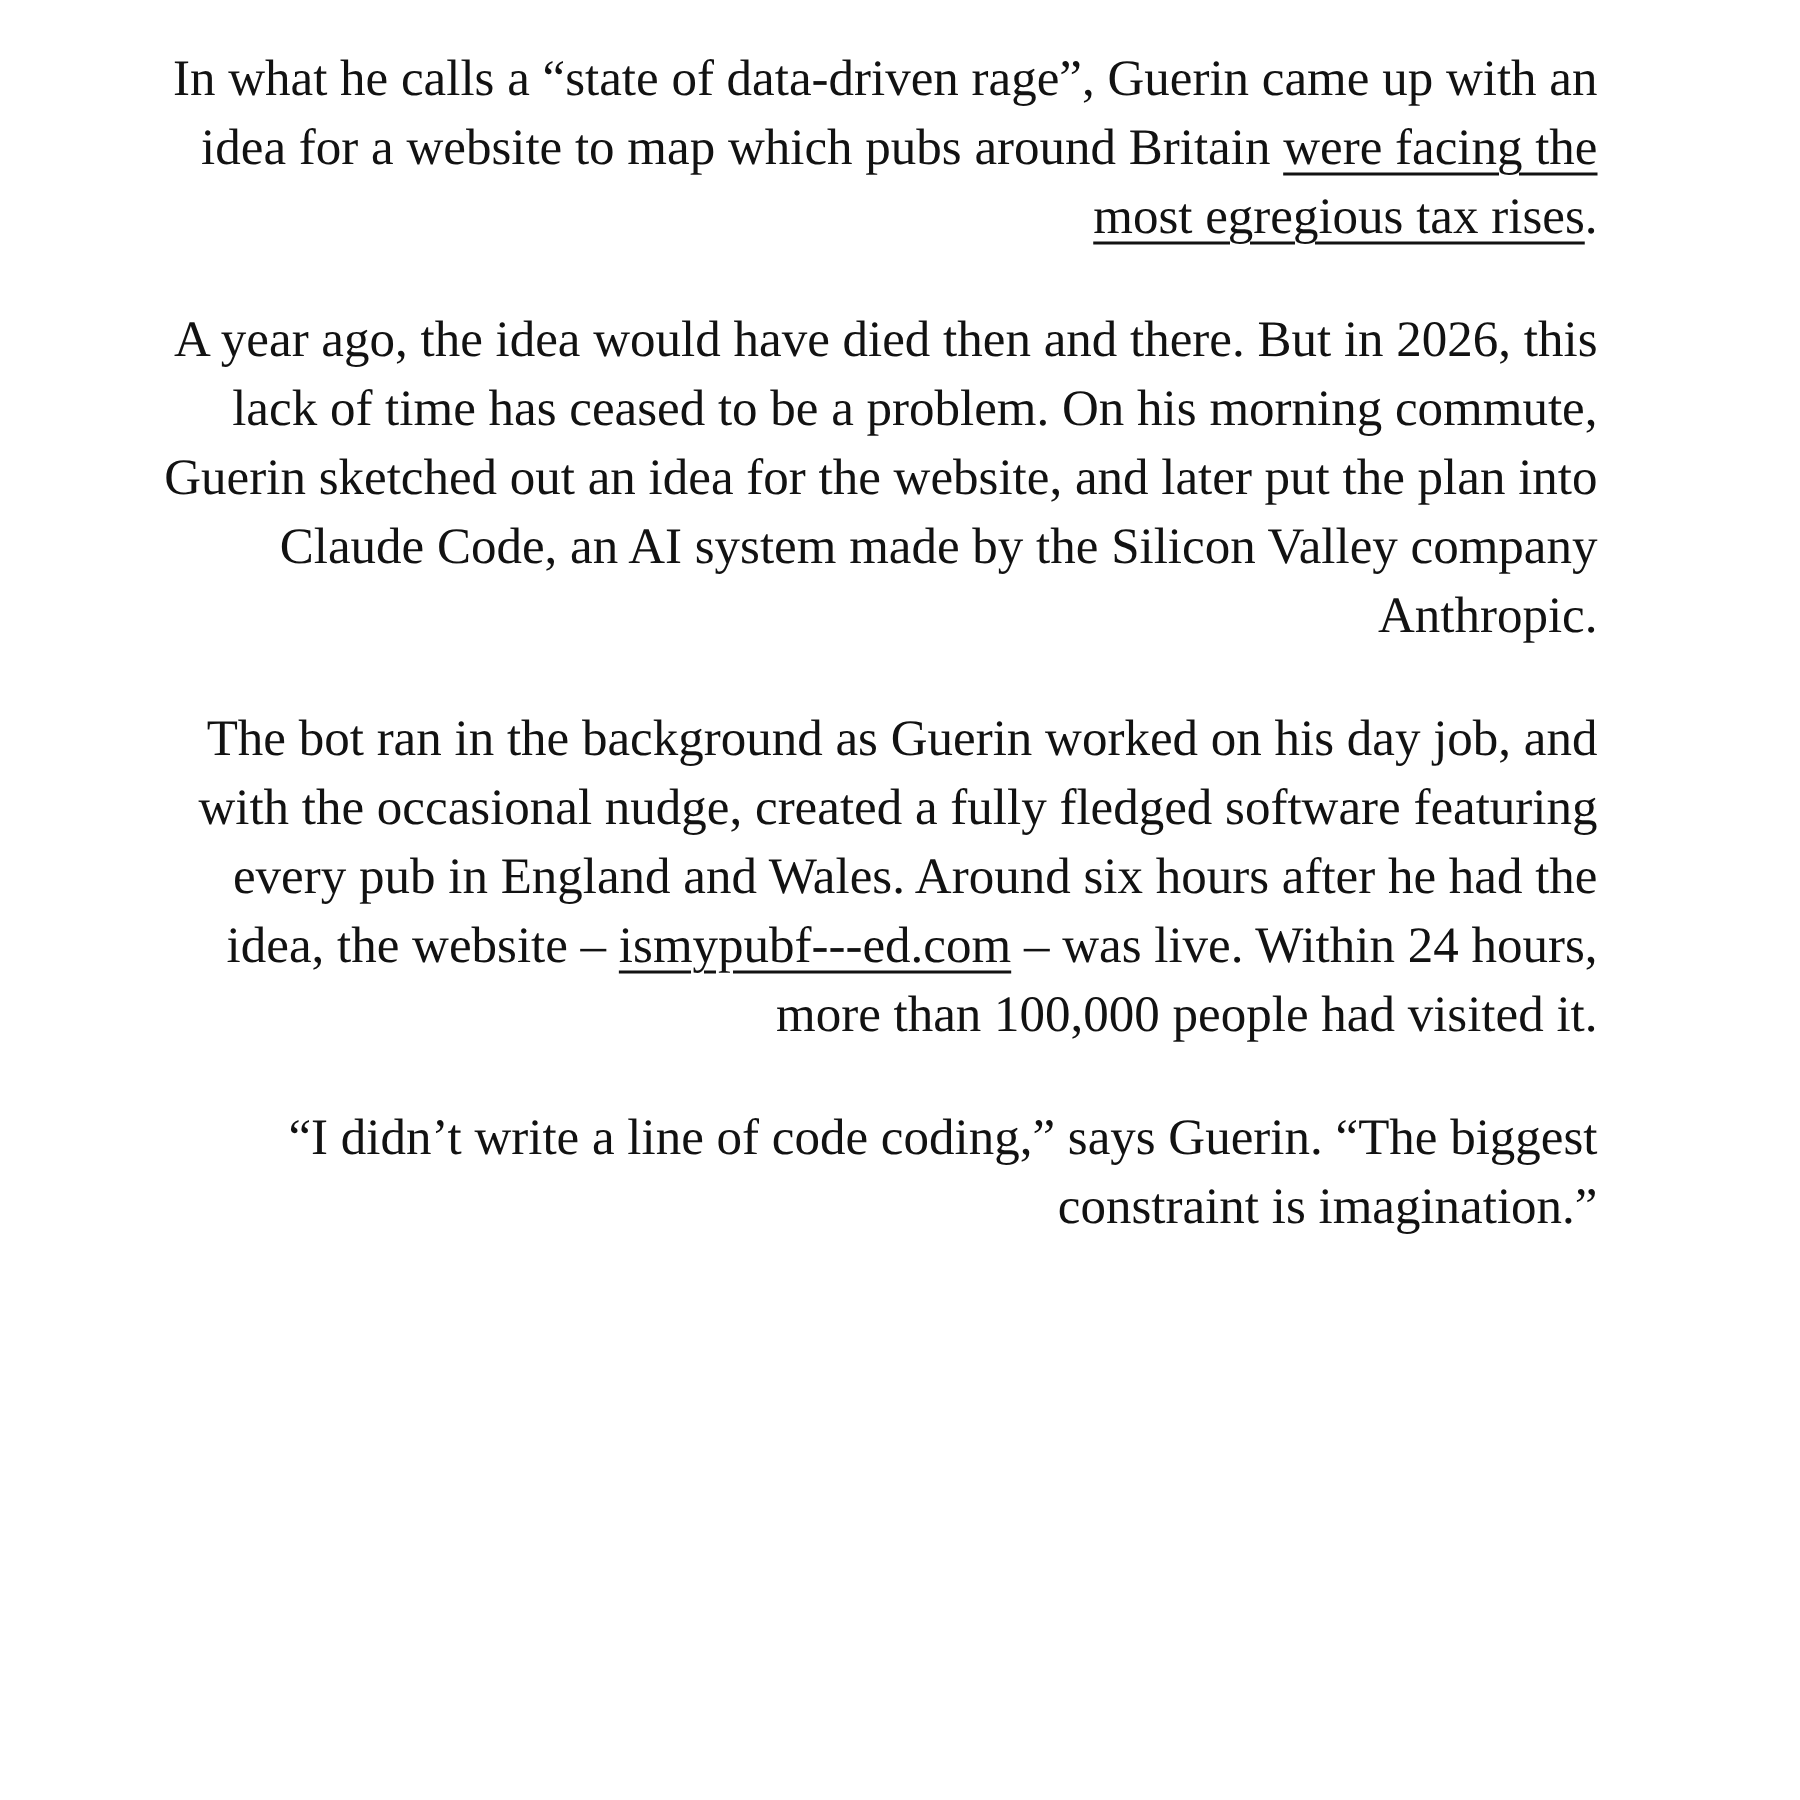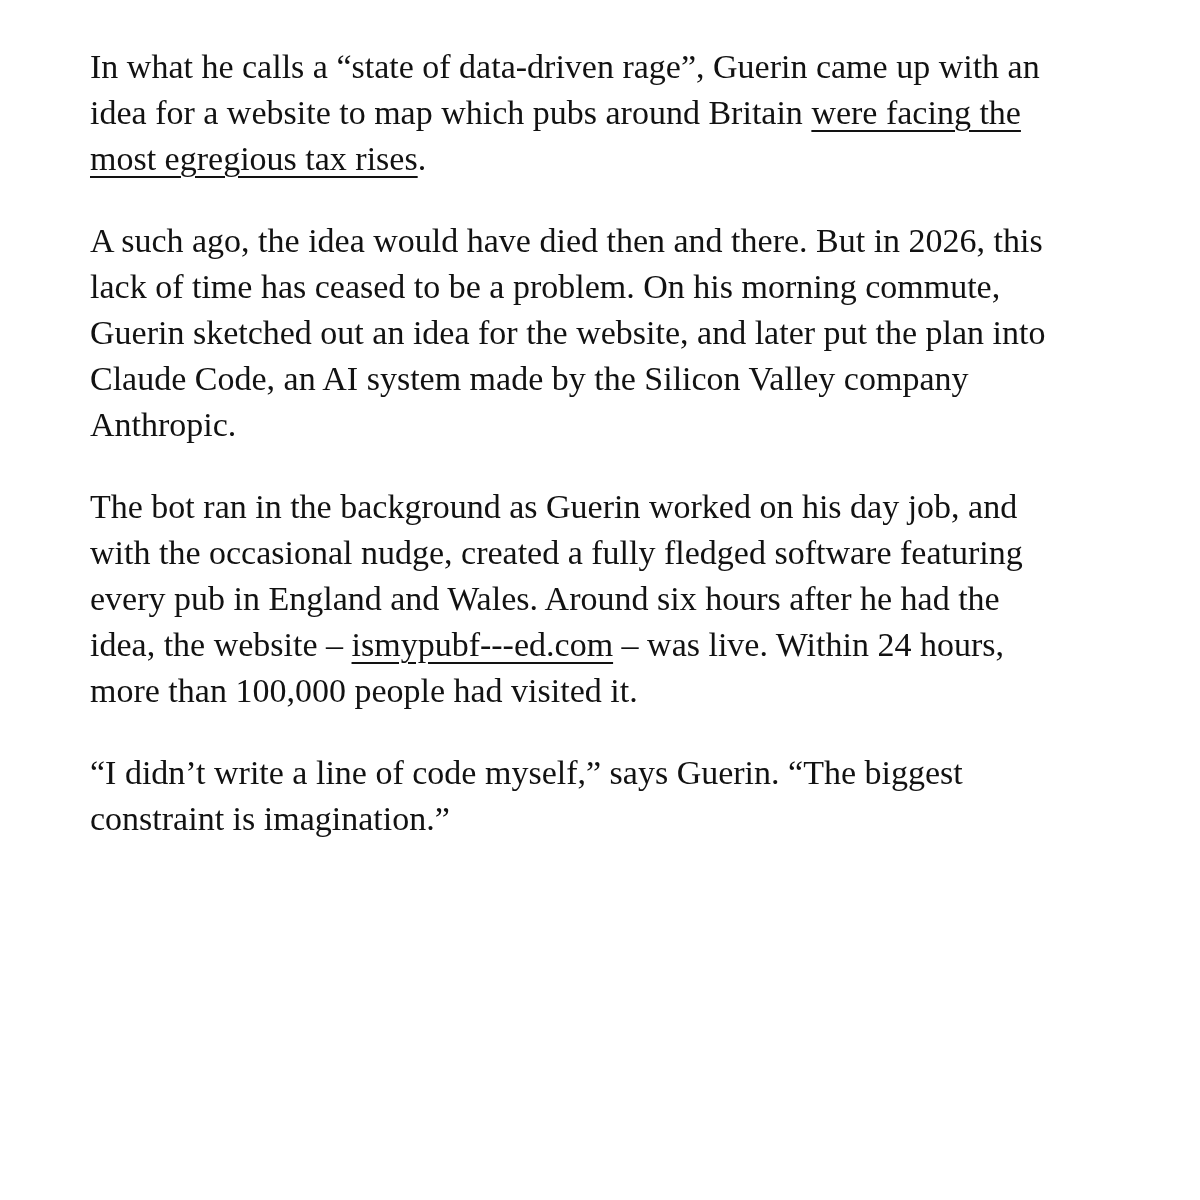--- a/index.html
+++ b/index.html
@@ -10,21 +10,22 @@
   body {
     width: 1200px;
     min-height: 1200px;
     box-sizing: border-box;
     font-family: "Liberation Serif", "DejaVu Serif", serif;
     color: #121212;
   }
   .article {
     box-sizing: content-box;
     width: 975px;
-    padding: 44px 0 40px 90px;
+    padding: 30px 0 40px 90px;
+    text-align: right;
   }
   .para {
     margin: 0 0 36px 0;
     font-size: 34px;
     line-height: 46px;
     font-weight: 400;
     letter-spacing: 0;
     color: #121212;
   }
   .para:last-child {
@@ -36,16 +37,16 @@
     text-decoration-thickness: 2px;
     text-underline-offset: 6px;
     cursor: pointer;
   }
 </style>
 </head>
 <body>
 
 <main class="article">
     <p class="para"><span>In what he calls a “state of data-driven rage”, Guerin came up with an idea for a website to map which pubs around Britain </span><a class="link" href="#">were facing the most egregious tax rises</a><span>.</span></p>
-    <p class="para"><span>A such ago, the idea would have died then and there. But in 2026, this lack of time has ceased to be a problem. On his morning commute, Guerin sketched out an idea for the website, and later put the plan into Claude Code, an AI system made by the Silicon Valley company Anthropic.</span></p>
+    <p class="para"><span>A year ago, the idea would have died then and there. But in 2026, this lack of time has ceased to be a problem. On his morning commute, Guerin sketched out an idea for the website, and later put the plan into Claude Code, an AI system made by the Silicon Valley company Anthropic.</span></p>
     <p class="para"><span>The bot ran in the background as Guerin worked on his day job, and with the occasional nudge, created a fully fledged software featuring every pub in England and Wales. Around six hours after he had the idea, the website – </span><a class="link" href="#">ismypubf---ed.com</a><span> – was live. Within 24 hours, more than 100,000 people had visited it.</span></p>
-    <p class="para"><span>“I didn’t write a line of code myself,” says Guerin. “The biggest constraint is imagination.”</span></p>
+    <p class="para"><span>“I didn’t write a line of code coding,” says Guerin. “The biggest constraint is imagination.”</span></p>
   </main>
 
 </body></html>

